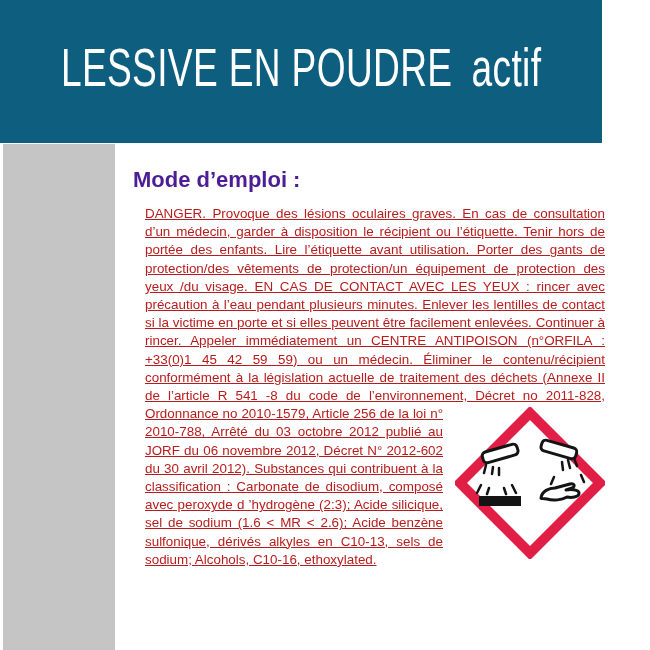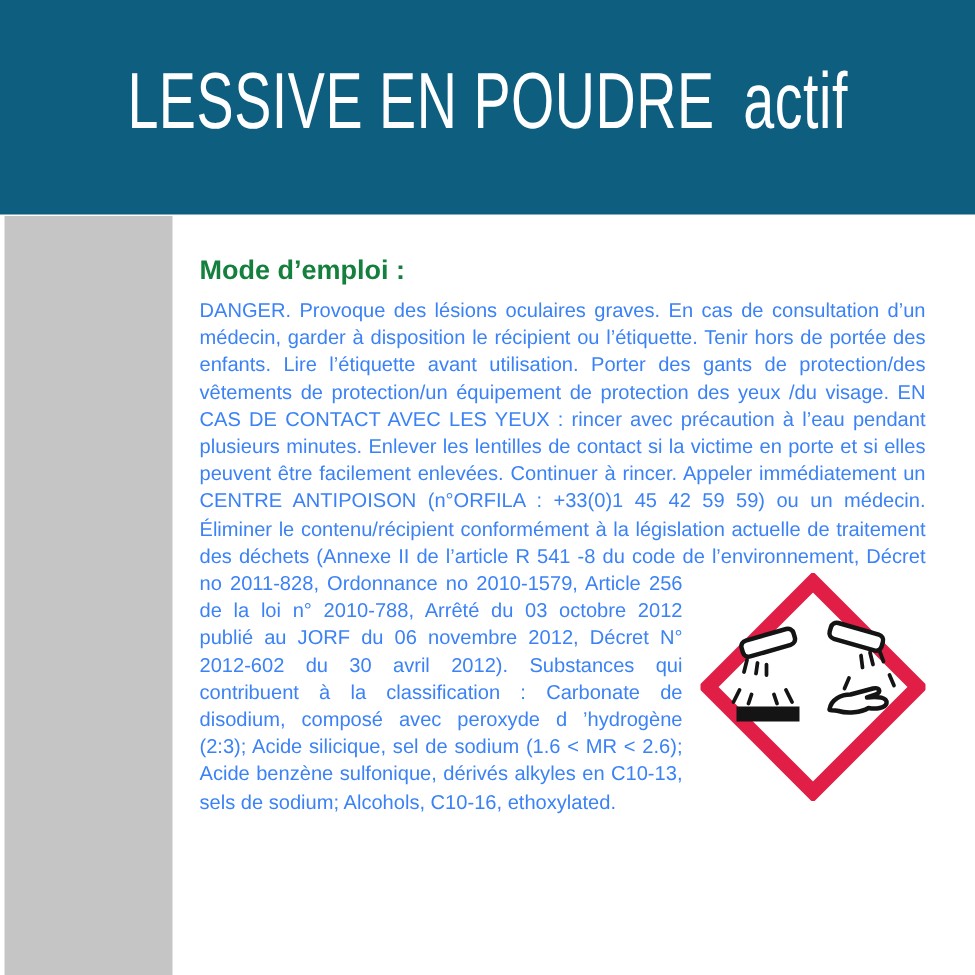--- a/index.html
+++ b/index.html
@@ -5,21 +5,21 @@
   html,body { margin:0; padding:0; background:#ffffff; }
   body {
     width:650px; height:650px;
     font-family:"Liberation Sans", sans-serif;
     -webkit-font-smoothing:antialiased;
   }
   .page { position:relative; width:650px; height:650px; overflow:hidden; background:#ffffff; }
 
   
   .header {
-    position:absolute; left:0; top:0; width:650px; height:143px;
+    position:absolute; left:0; top:0; width:602px; height:143px;
     background:#0D5E7F;
     display:flex; align-items:center; justify-content:center;
   }
   .title {
     color:#ffffff; font-size:53px; font-weight:400;
     white-space:nowrap; letter-spacing:0.5px;
     transform:translateY(-4px) scaleX(0.70);
     transform-origin:center center;
   }
   .title .t-sub { margin-left:12px; }
@@ -27,30 +27,30 @@
   
   .sidebar {
     position:absolute; left:3px; top:144px; width:112px; height:506px;
     background:#C5C5C5;
   }
 
   
   .content { position:absolute; left:133px; top:167px; width:484px; }
 
   .usage-h {
-    margin:0 0 5px 0; font-size:18px; line-height:26px;
-    font-weight:bold; color:#15803d;
+    margin:0 0 5px 0; font-size:22px; line-height:26px;
+    font-weight:bold; color:#4c1d95;
   }
   .usage {
     margin:0 0 14px 0; font-size:20px; line-height:28px;
     text-align:justify; color:#186C93;
   }
   .danger {
-    margin:0; font-size:13.4px; line-height:18.2px;
-    text-align:justify; color:#3b82f6; hyphens:auto;
+    margin:12px; font-size:13.4px; line-height:18.2px;
+    text-align:justify; color:#b91c1c; hyphens:auto;text-decoration:underline;
   }
   .picto {
     float:right; width:150px; height:152px;
     margin:2px 0 2px 12px;
   }
   .picto svg { display:block; }
 </style>
 </head>
 <body>
 

